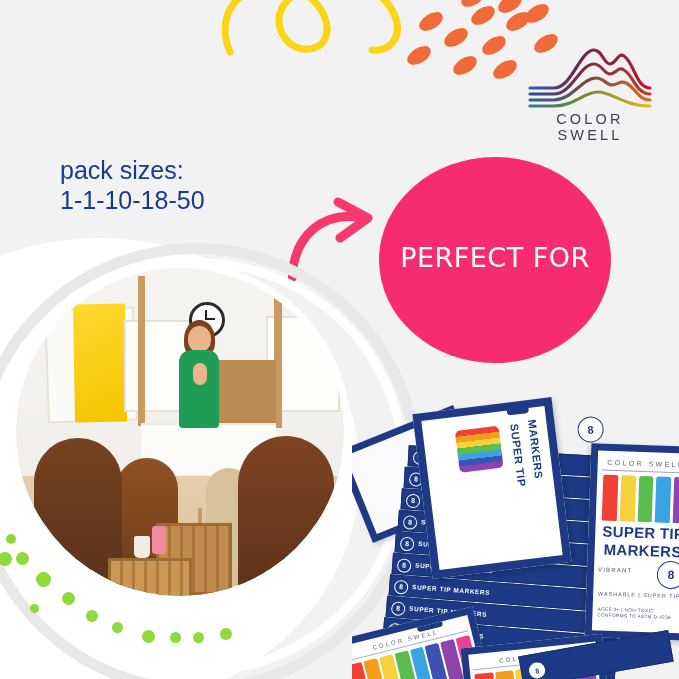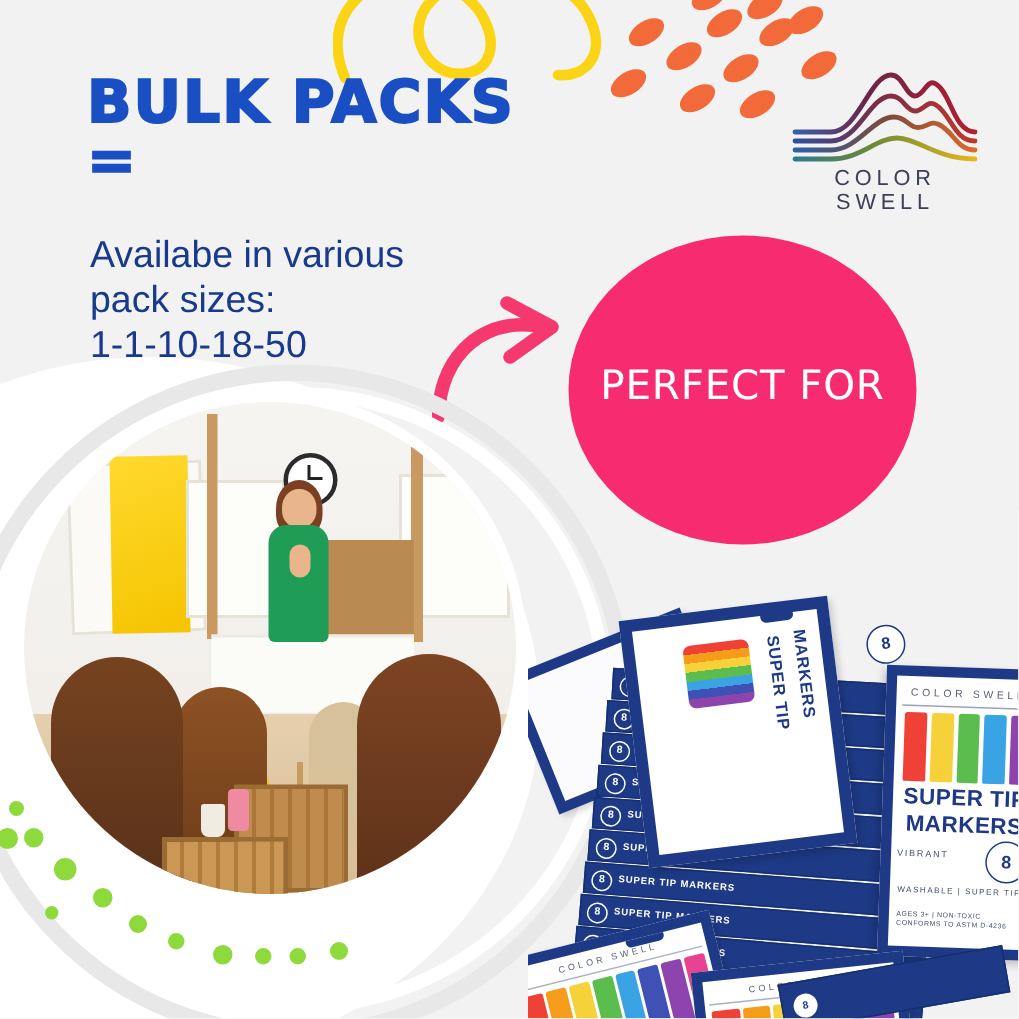--- a/index.html
+++ b/index.html
@@ -267,25 +267,23 @@
       </defs>
       <path d="M6,44 L30,44 C48,44 56,6 70,6 C78,6 80,20 86,20 C92,20 94,8 100,12 C110,18 112,44 126,44" fill="none" stroke="url(#g1)" stroke-width="3.2" stroke-linecap="round"></path>
       <path d="M6,50 L30,50 C48,50 56,20 70,20 C78,20 80,30 86,30 C92,30 94,22 100,26 C110,32 112,50 126,50" fill="none" stroke="url(#g2)" stroke-width="3.2" stroke-linecap="round"></path>
       <path d="M6,56 L30,56 C48,56 58,34 72,34 C80,34 82,41 88,41 C94,41 96,36 102,39 C112,44 114,56 126,56" fill="none" stroke="url(#g3)" stroke-width="3.2" stroke-linecap="round"></path>
       <path d="M6,62 L30,62 C50,62 60,48 74,48 C88,48 100,62 126,62" fill="none" stroke="url(#g4)" stroke-width="3.2" stroke-linecap="round"></path>
     </svg>
     <div class="logo-text">COLOR SWELL</div>
   </div>
 
   <div class="headline">
-    <span>BULK PACKS =</span>
   </div>
 
   <div class="subhead">
-    <span>Availabe in various</span>
     <span>pack sizes:</span>
     <span>1-1-10-18-50</span>
   </div>
 
   <div class="arrow">
     <svg width="104" height="86" viewBox="0 0 104 86">
       <path d="M4,82 C6,40 34,14 76,22" fill="none" stroke="#f5386e" stroke-width="9" stroke-linecap="round"></path>
       <path d="M50,6 L80,22 L52,42" fill="none" stroke="#f5386e" stroke-width="9" stroke-linecap="round" stroke-linejoin="round"></path>
     </svg>
   </div>

